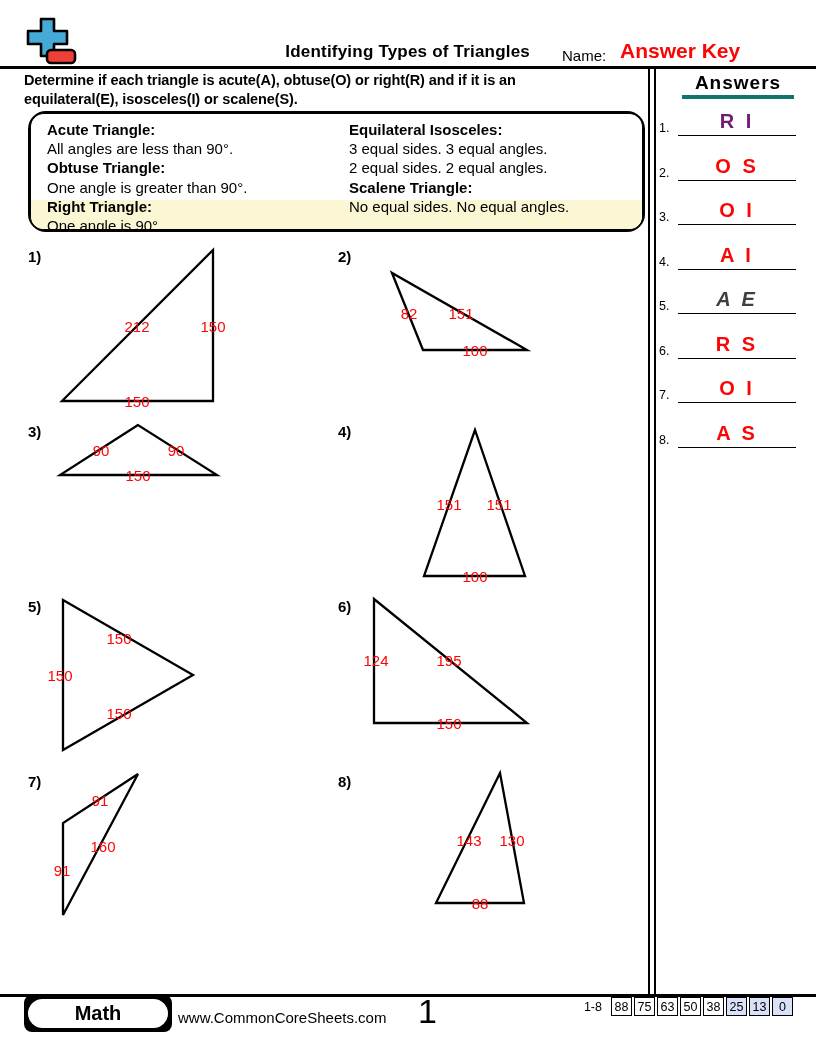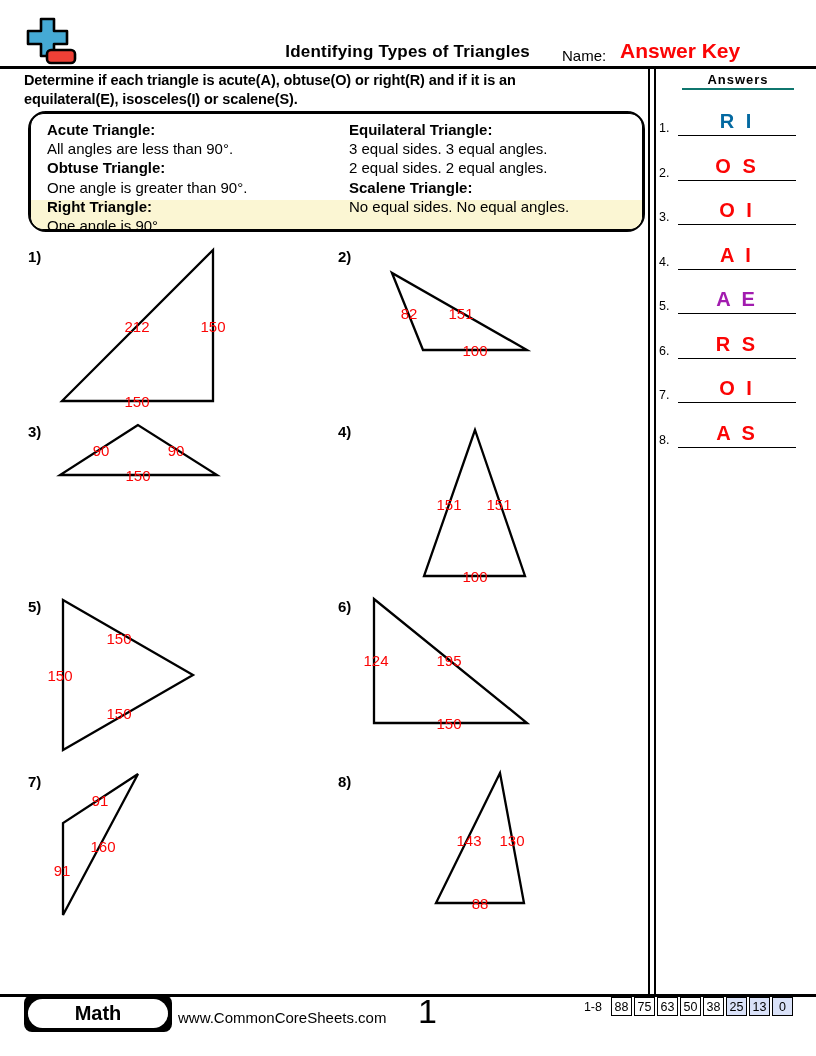--- a/index.html
+++ b/index.html
@@ -29,22 +29,22 @@
   .def-yellow { position:absolute; left:0; right:0; bottom:0; height:29px; border-radius:0 0 12px 12px; }
   .def-col { position:absolute; top:6px; font-size:15px; line-height:19.2px; }
   #def-col-left { left:16px; }
   #def-col-right { left:318px; }
   .def-term { font-weight:bold; }
 
   
   .vrule { position:absolute; top:66px; width:2px; height:930px; background:#000; }
   #vrule-1 { left:648px; } #vrule-2 { left:654px; }
   .answers-title { position:absolute; left:682px; top:72px; width:112px; text-align:center;
-    font-size:13px; font-weight:bold; letter-spacing:1px;
-    border-bottom:2px solid #0f766e; padding-bottom:1px; }
+    font-size:19px; font-weight:bold; letter-spacing:1px;
+    border-bottom:4px solid #0f766e; padding-bottom:1px; }
   #answers-list { position:absolute; left:650px; top:0; width:162px; height:520px; }
   .answer-row { position:absolute; left:0; width:162px; height:30px; }
   .a-num { position:absolute; left:9px; bottom:1px; font-size:12.5px; }
   .a-line { position:absolute; left:28px; right:16px; bottom:0; border-bottom:1.5px solid #000; }
   .a-val { position:absolute; left:28px; right:16px; bottom:3px; text-align:center;
     font-size:20px; font-weight:bold; letter-spacing:3px; }
 
   
   #problems-canvas { position:absolute; left:0; top:0; }
   .tri { fill:none; stroke:#000; stroke-width:2.3px; stroke-linejoin:miter; }
@@ -90,57 +90,57 @@
       <div class="def-yellow" id="def-yellow" style="background: rgb(251, 246, 211);"></div>
       <div class="def-col" id="def-col-left">
           <div class="def-term">Acute Triangle:</div>
           <div class="def-text">All angles are less than 90°.</div>
           <div class="def-term">Obtuse Triangle:</div>
           <div class="def-text">One angle is greater than 90°.</div>
           <div class="def-term">Right Triangle:</div>
           <div class="def-text">One angle is 90°.</div>
         </div>
       <div class="def-col" id="def-col-right">
-          <div class="def-term">Equilateral Triangle:</div>
+          <div class="def-term">Equilateral Isosceles:</div>
           <div class="def-text">3 equal sides. 3 equal angles.</div>
           <div class="def-text">2 equal sides. 2 equal angles.</div>
           <div class="def-term">Scalene Triangle:</div>
           <div class="def-text">No equal sides. No equal angles.</div>
         </div>
     </div>
   </div>
 
   <div class="vrule" id="vrule-1"></div>
   <div class="vrule" id="vrule-2"></div>
   <div class="answers-title">Answers</div>
   <div id="answers-list">
       <div class="answer-row" style="top: 106px;">
         <span class="a-num">1.</span>
         <span class="a-line"></span>
-        <span class="a-val" style="color: #0369a1;">R I</span>
+        <span class="a-val" style="color: #701a75;">R I</span>
       </div>
       <div class="answer-row" style="top: 150.5px;">
         <span class="a-num">2.</span>
         <span class="a-line"></span>
         <span class="a-val" style="color: rgb(251, 5, 5);">O S</span>
       </div>
       <div class="answer-row" style="top: 195px;">
         <span class="a-num">3.</span>
         <span class="a-line"></span>
         <span class="a-val" style="color: rgb(251, 5, 5);">O I</span>
       </div>
       <div class="answer-row" style="top: 239.5px;">
         <span class="a-num">4.</span>
         <span class="a-line"></span>
         <span class="a-val" style="color: rgb(251, 5, 5);">A I</span>
       </div>
       <div class="answer-row" style="top: 284px;">
         <span class="a-num">5.</span>
         <span class="a-line"></span>
-        <span class="a-val" style="color: #a21caf;">A E</span>
+        <span class="a-val" style="color: #404040; font-style: italic;">A E</span>
       </div>
       <div class="answer-row" style="top: 328.5px;">
         <span class="a-num">6.</span>
         <span class="a-line"></span>
         <span class="a-val" style="color: rgb(251, 5, 5);">R S</span>
       </div>
       <div class="answer-row" style="top: 373px;">
         <span class="a-num">7.</span>
         <span class="a-line"></span>
         <span class="a-val" style="color: rgb(251, 5, 5);">O I</span>

